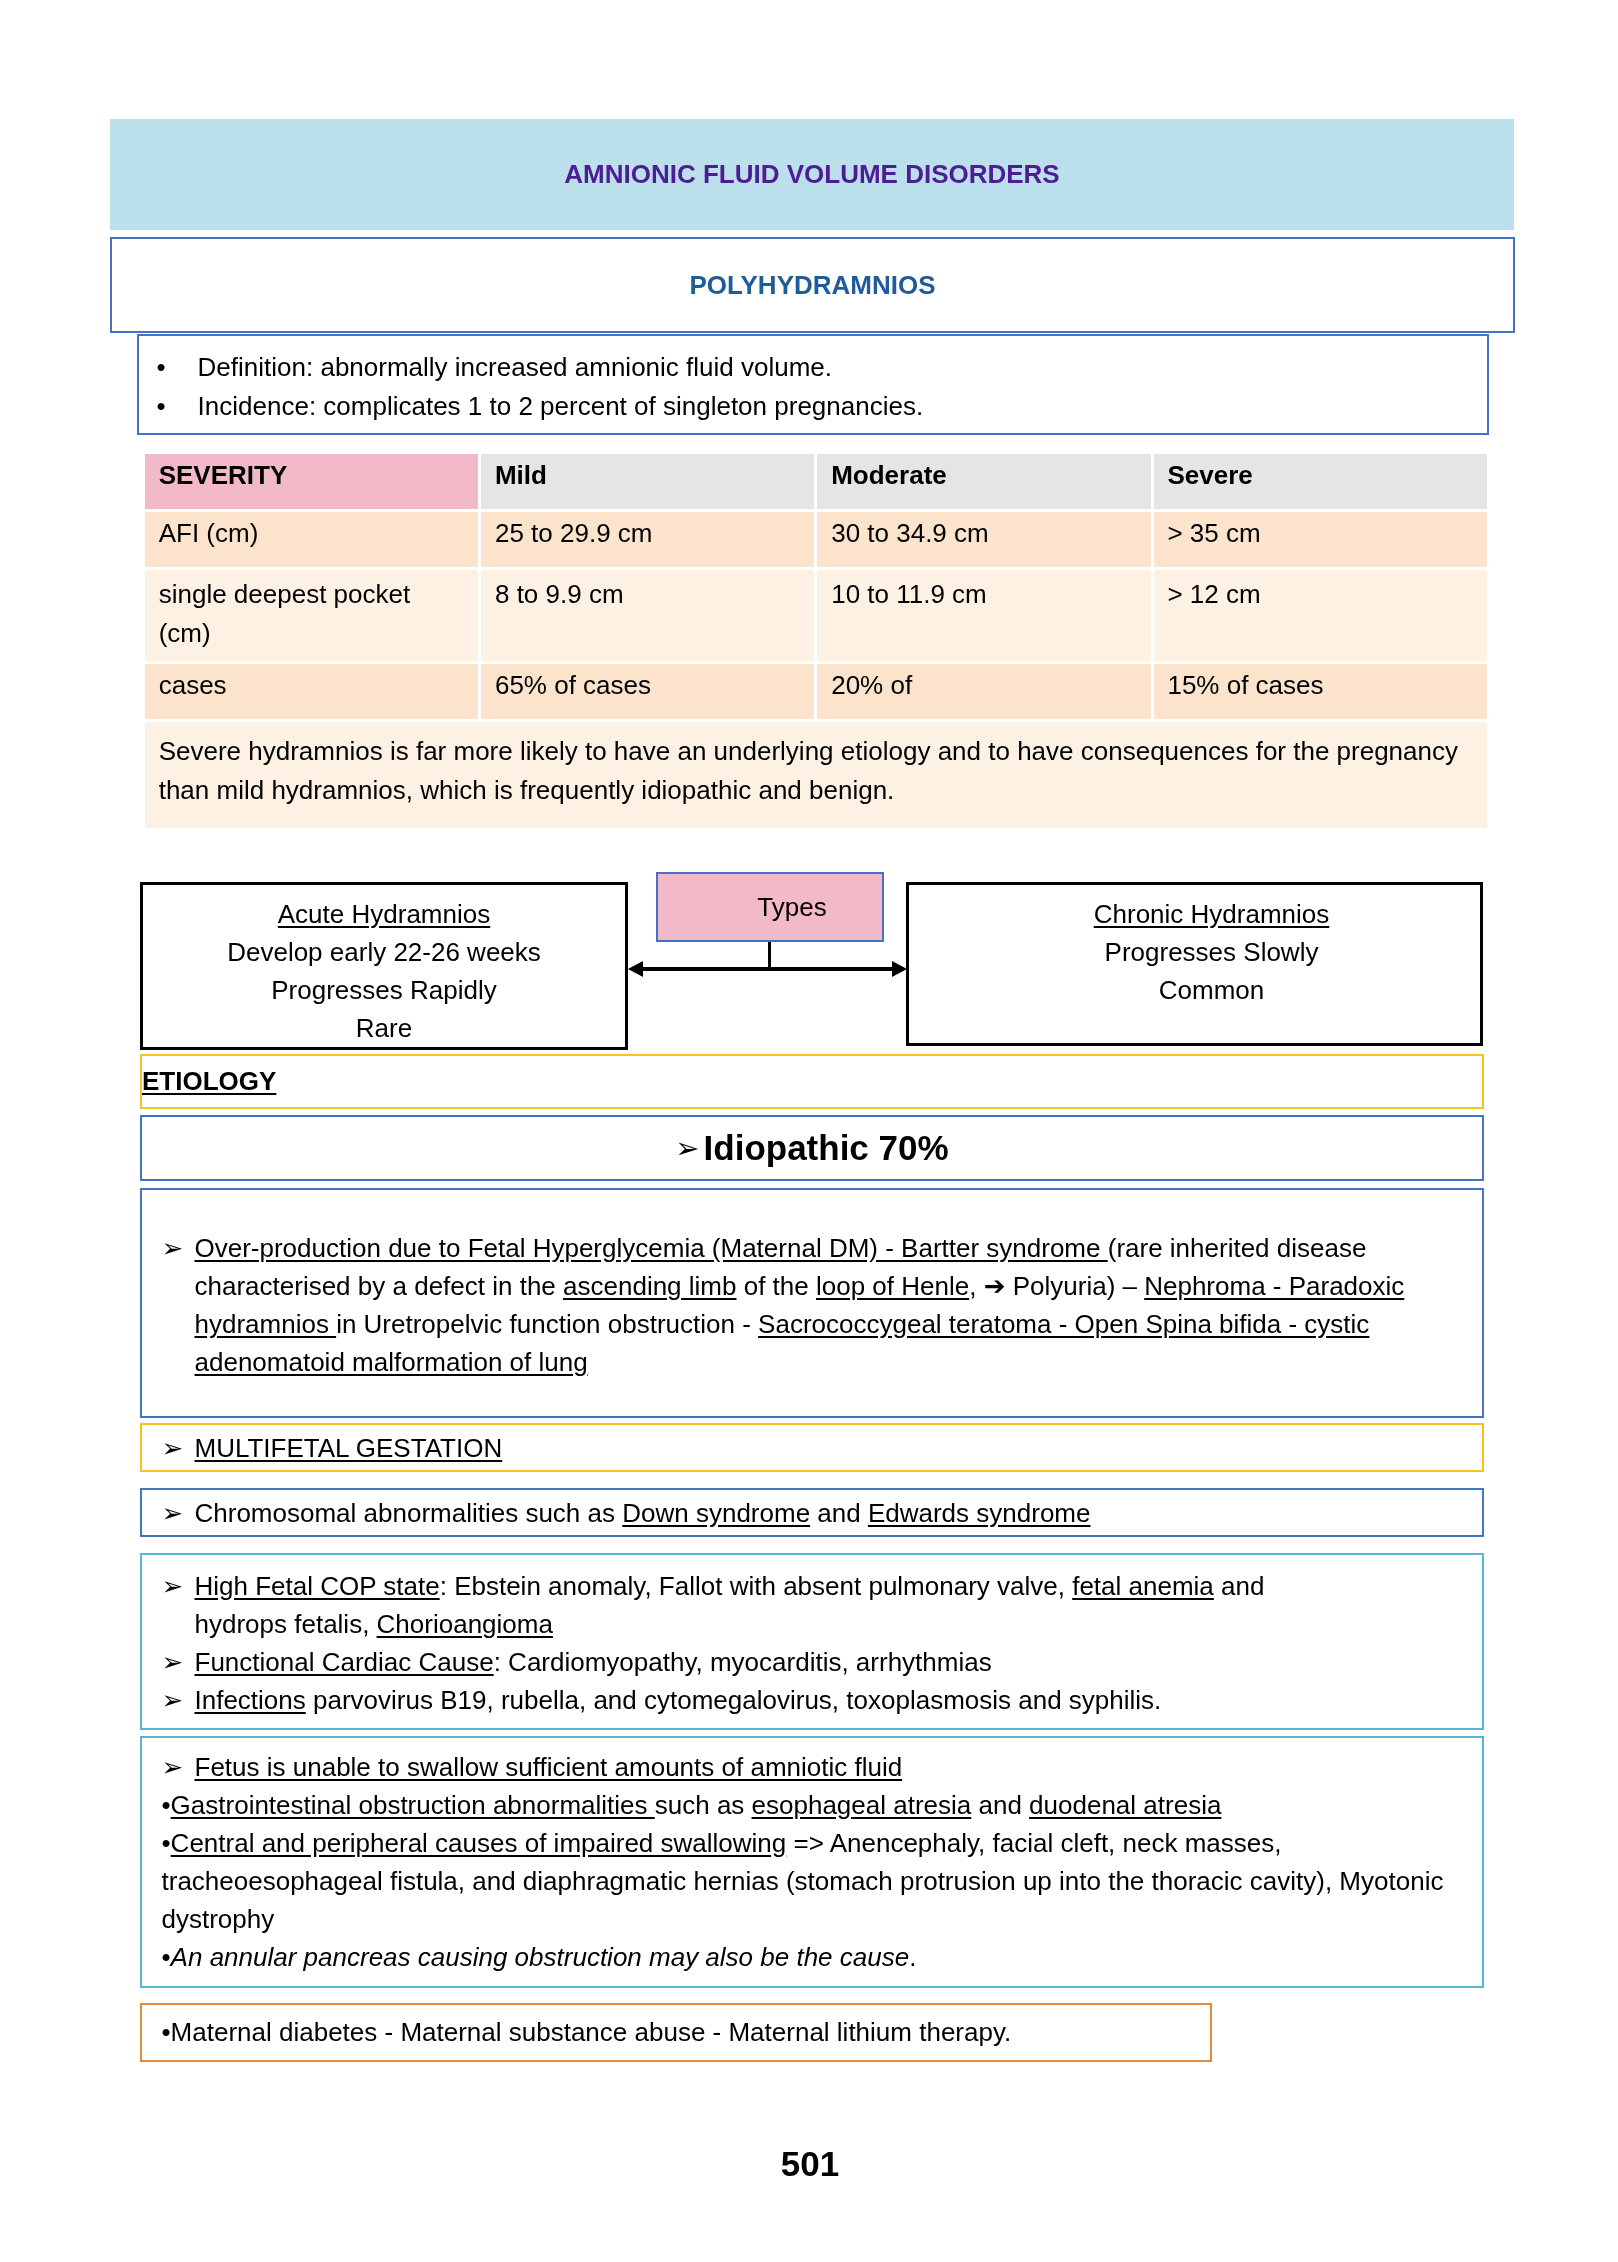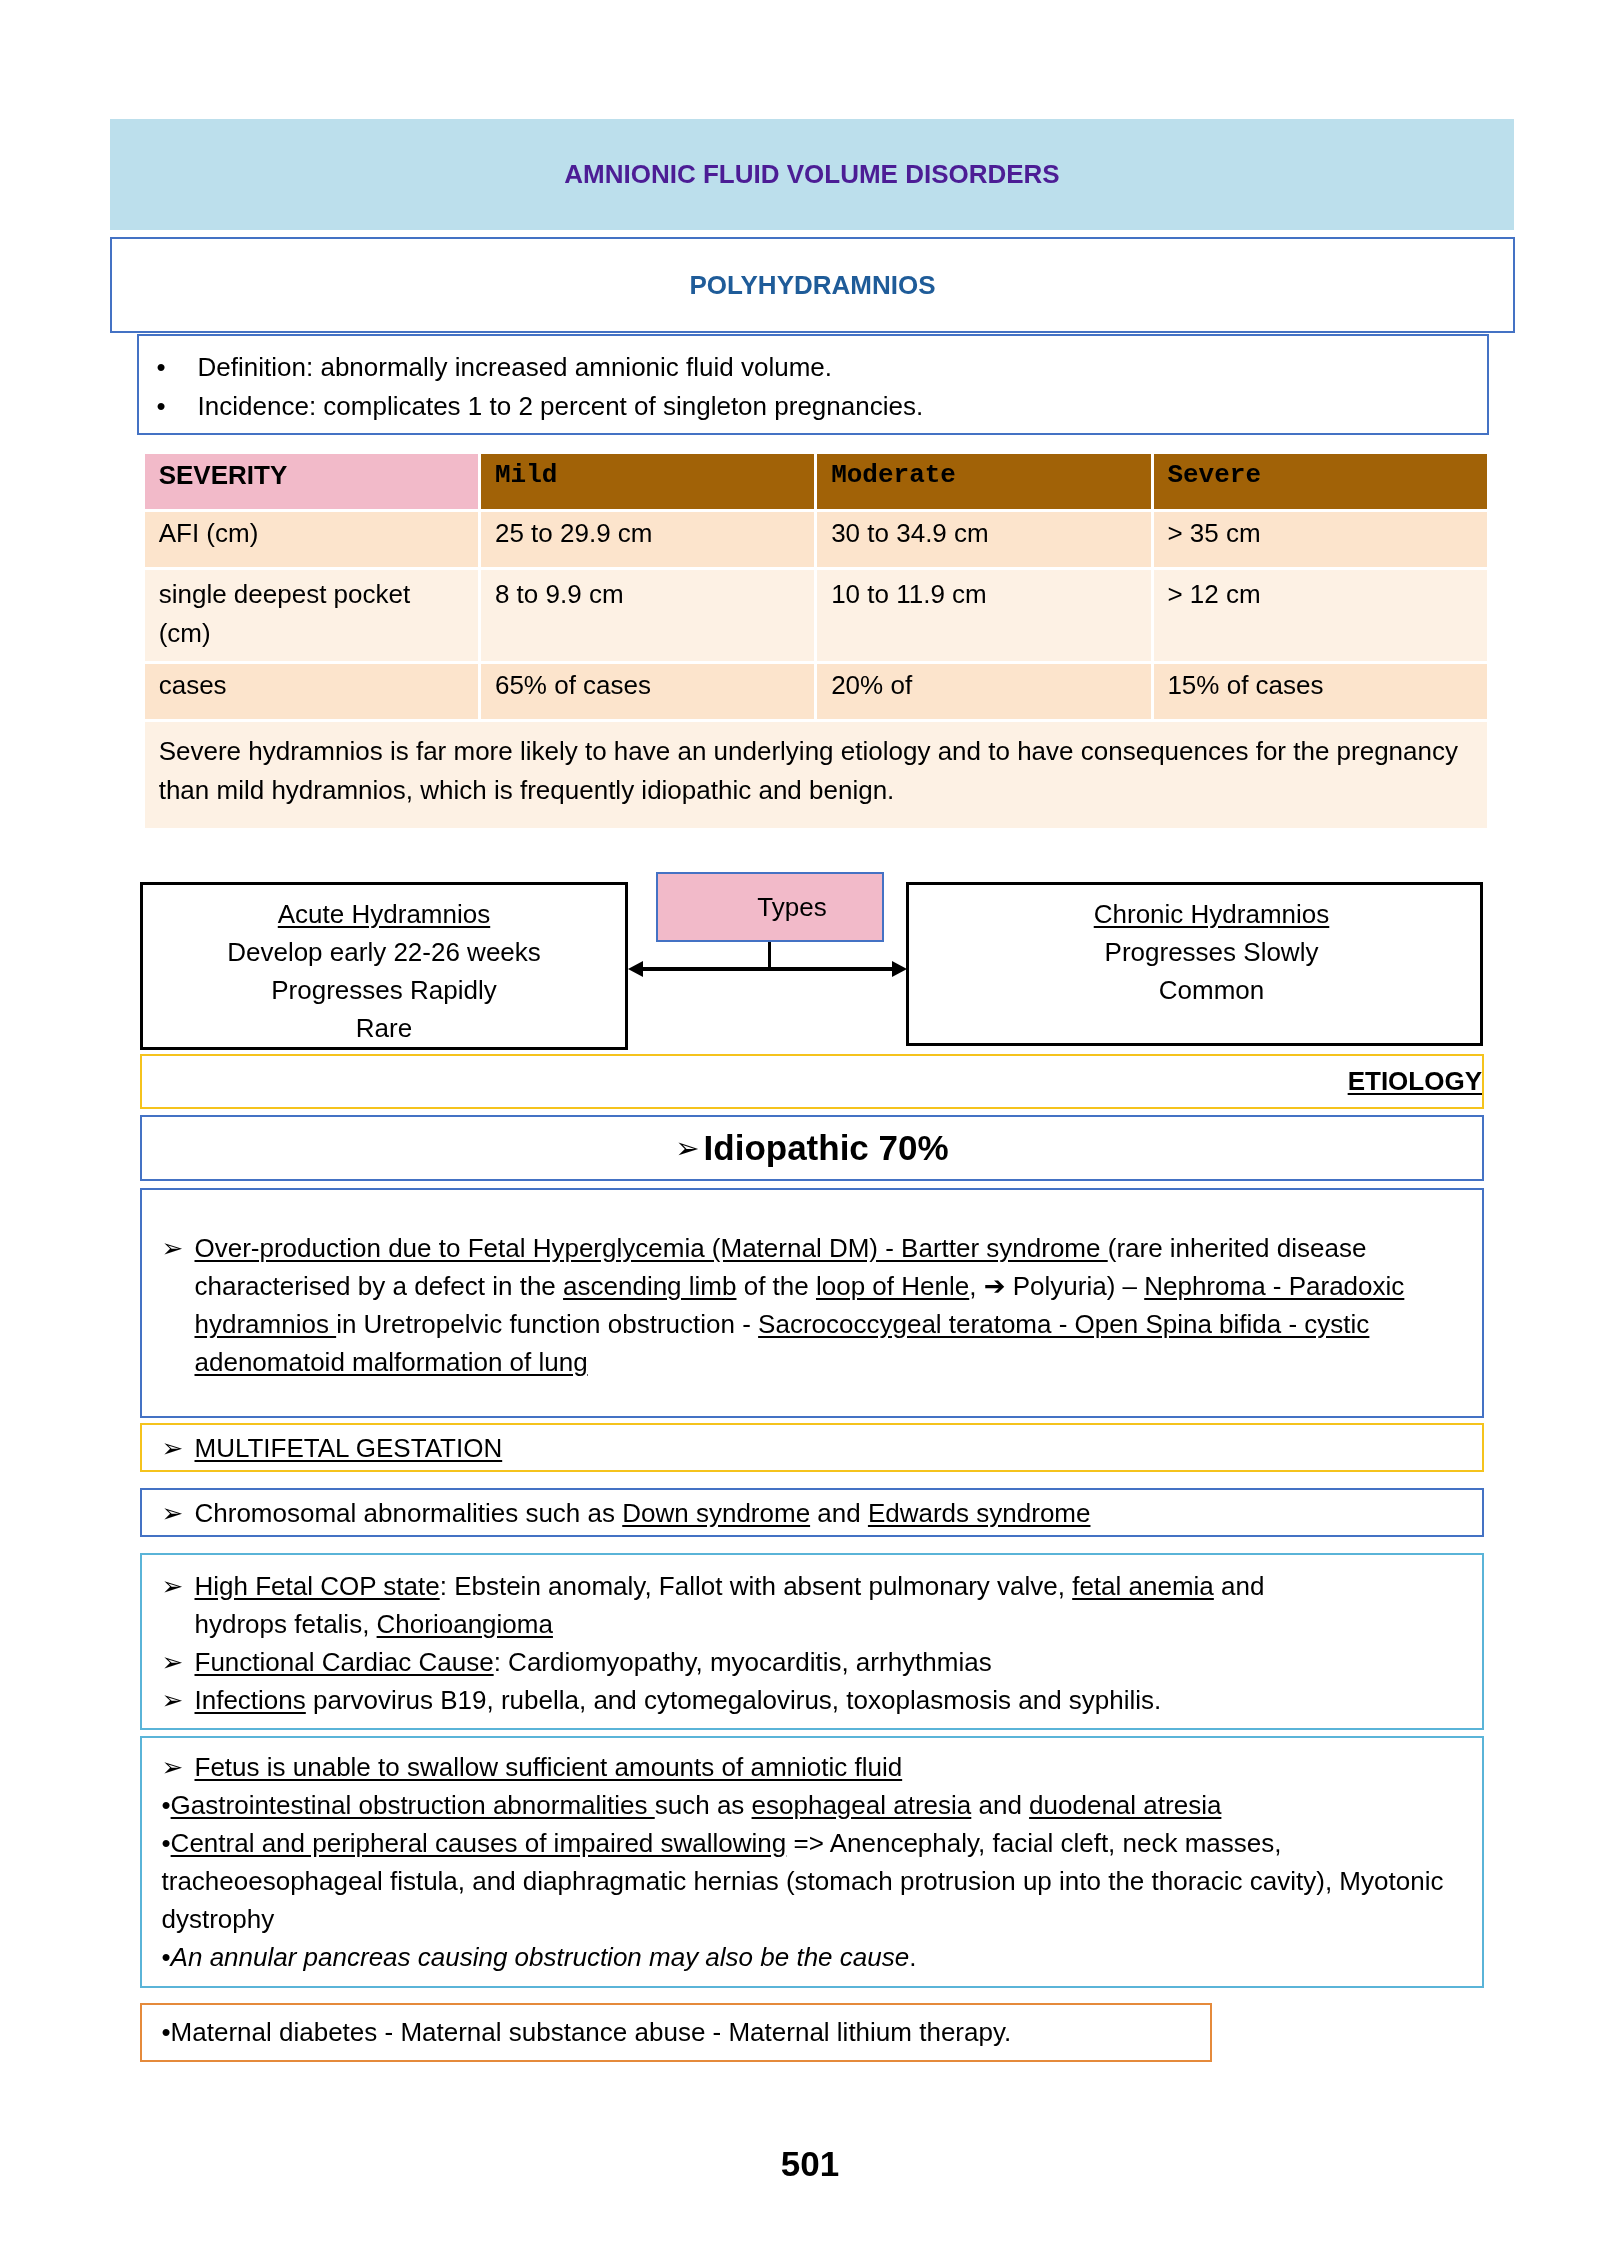--- a/index.html
+++ b/index.html
@@ -16,41 +16,41 @@
               color: #1f5c99; font-weight: bold; font-size: 26px; }
   #def-box { left: 137px; top: 334px; width: 1352px; height: 101px; border: 2.9px solid #4472c4;
              background: #fff; padding: 11.7px 0 0 17.6px; font-size: 26px; line-height: 39px; }
   #def-box .bl { display: flex; }
   #def-box .bl .dot { width: 41px; }
 
   #sev-table { left: 142px; top: 451px; width: 1348px; border-collapse: separate; border-spacing: 3.9px;
                font-size: 26px; }
   #sev-table td { padding: 5.9px 13.7px; vertical-align: top; }
   #sev-table td.h0 { background: #f2bac9; font-weight: bold; height: 43px; }
-  #sev-table td.h { background: #a16207; font-weight: bold; font-family: Liberation Mono, monospace; }
+  #sev-table td.h { background: #e5e5e5; font-weight: bold; }
   #sev-table tr.r1 td, #sev-table tr.r3 td { background: #fce4cc; height: 43px; }
   #sev-table tr.r2 td { background: #fdf1e4; height: 80px; line-height: 39px; }
   #sev-table tr.note td { background: #fdf1e4; line-height: 39px; padding: 9.8px 13.7px 17.6px; }
 
   .type-box { border: 3.9px solid #000; background: #fff; text-align: center; font-size: 26px;
               line-height: 38px; padding-top: 9.8px; }
   #acute { left: 140px; top: 882px; width: 488px; height: 168px; }
   #chronic { left: 906px; top: 882px; width: 577px; height: 164px; padding-left: 34px; }
   #types { left: 656px; top: 872px; width: 228px; height: 70px; background: #f2bac9;
            border: 2.9px solid #4472c4; display: flex; align-items: center; justify-content: center;
            font-size: 26px; padding-left: 44px; }
   #arrow-stem { left: 768px; top: 942px; width: 2.9px; height: 26px; background: #000; }
   #arrow-line { left: 639px; top: 967px; width: 256px; height: 3.9px; background: #000; }
   #arrow-left { left: 628px; top: 961px; width: 0; height: 0; border-top: 8.8px solid transparent;
                 border-bottom: 8.8px solid transparent; border-right: 15.6px solid #000; }
   #arrow-right { left: 892px; top: 961px; width: 0; height: 0; border-top: 8.8px solid transparent;
                  border-bottom: 8.8px solid transparent; border-left: 15.6px solid #000; }
 
   #etiology { left: 140px; top: 1054px; width: 1344px; height: 55px; border: 2.9px solid #f5c31c;
-              background: #fff; display: flex; align-items: center; justify-content: flex-end;
+              background: #fff; display: flex; align-items: center; justify-content: flex-start;
               font-weight: bold; font-size: 26px; }
   #idiopathic { left: 140px; top: 1115px; width: 1344px; height: 66px; border: 2.9px solid #4472c4;
                 background: #fff; display: flex; align-items: center; justify-content: center;
                 font-weight: bold; font-size: 35px; }
 
   .cause { background: #fff; font-size: 26px; line-height: 38px; }
   .cause .row { display: flex; }
   .cause .arr { width: 33px; flex: none; }
   .cause .indent { padding-left: 33px; }
 

